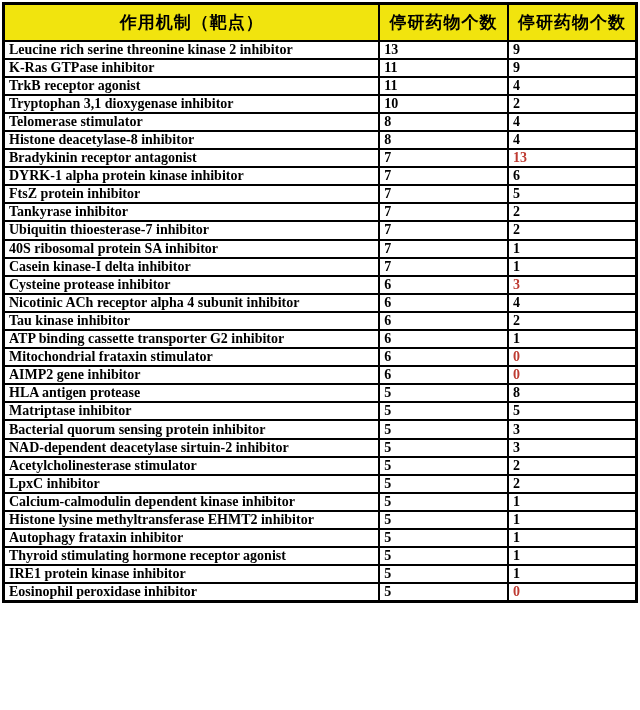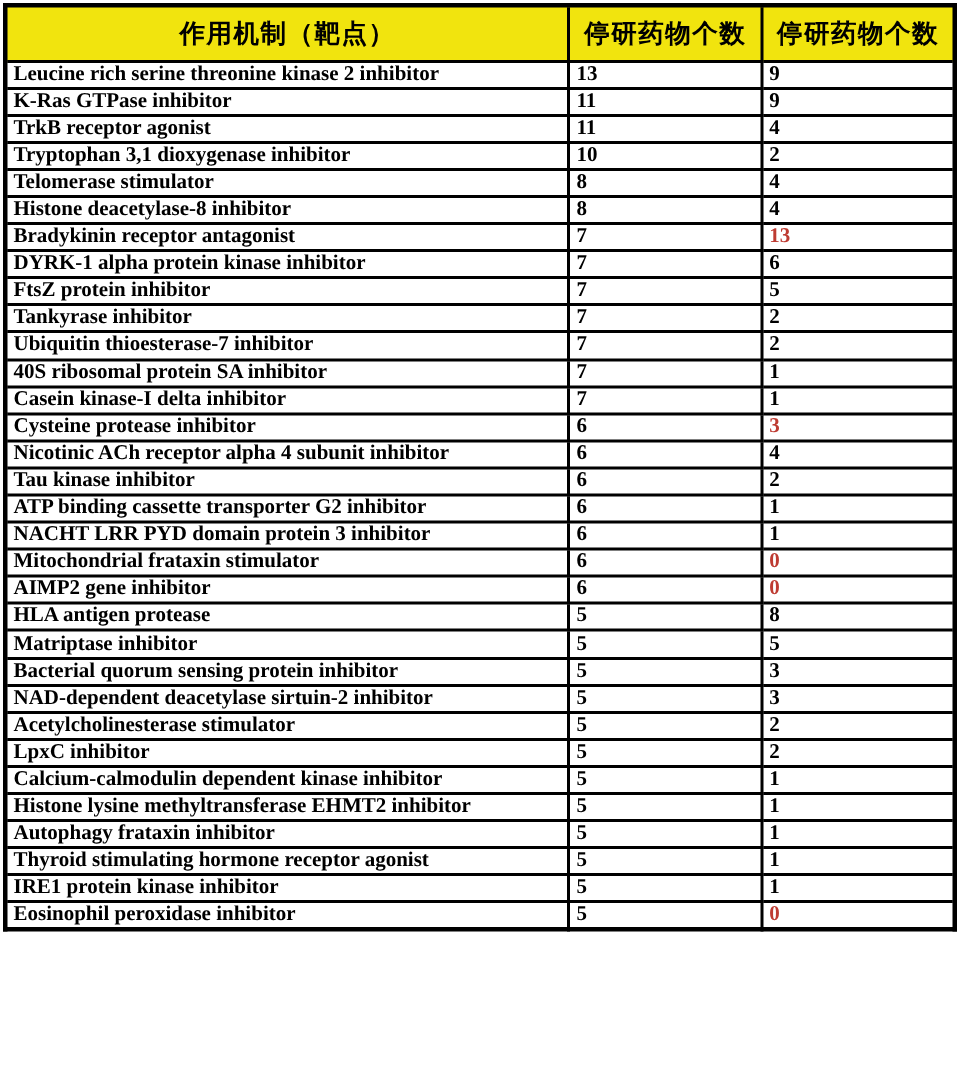--- a/index.html
+++ b/index.html
@@ -147,25 +147,20 @@
         <td>Tau kinase inhibitor</td>
         <td>6</td>
         <td>2</td>
       </tr>
       <tr>
         <td>ATP binding cassette transporter G2 inhibitor</td>
         <td>6</td>
         <td>1</td>
       </tr>
       <tr>
-        <td>NACHT LRR PYD domain protein 3 inhibitor</td>
-        <td>6</td>
-        <td>1</td>
-      </tr>
-      <tr>
         <td>Mitochondrial frataxin stimulator</td>
         <td>6</td>
         <td class="red">0</td>
       </tr>
       <tr>
         <td>AIMP2 gene inhibitor</td>
         <td>6</td>
         <td class="red">0</td>
       </tr>
       <tr>

